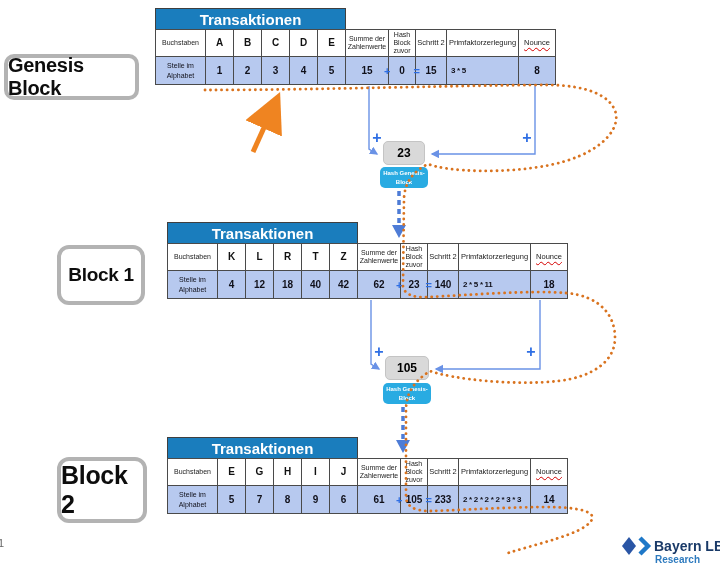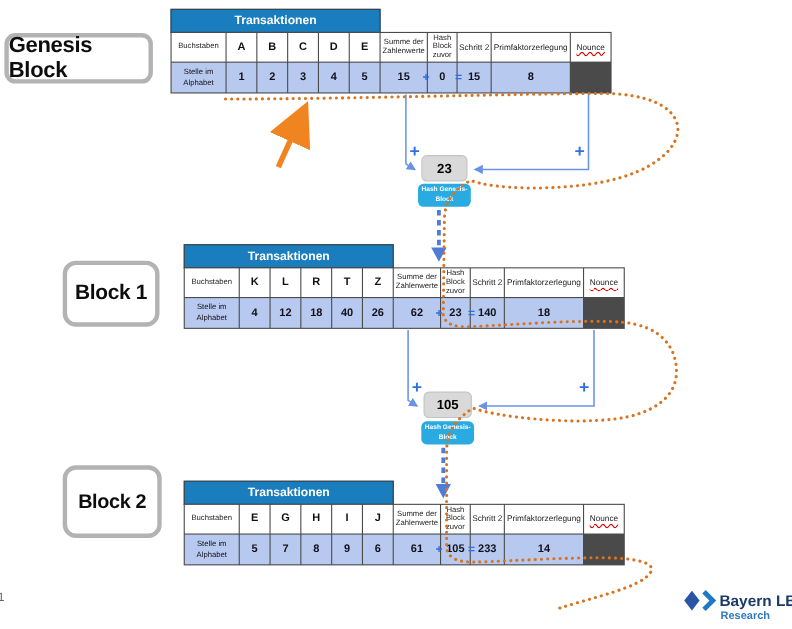--- a/index.html
+++ b/index.html
@@ -2,30 +2,30 @@
 <html><head>
 <meta charset="utf-8">
 <style>
   html,body{margin:0;padding:0;background:#fff;}
   .canvas{position:relative;width:720px;height:572px;background:#fff;overflow:hidden;
           font-family:"Liberation Sans",sans-serif;}
 
   
   .label-box{position:absolute;background:#fff;border:4px solid #b3b3b3;border-radius:12px;
              display:flex;align-items:center;justify-content:center;font-weight:bold;color:#0d0d0d;
-             z-index:3;letter-spacing:-0.3px;}
+             z-index:3;letter-spacing:-0.3px;margin-top:24px;}
   #lbl0{left:4px;top:30px;width:127px;height:38px;font-size:20px;border-radius:10px;}
-  #lbl1{left:57px;top:237px;width:80px;height:52px;font-size:19px;}
-  #lbl2{left:57px;top:423px;width:82px;height:58px;font-size:18px;}
+  #lbl1{left:57px;top:221px;width:80px;height:52px;font-size:19px;}
+  #lbl2{left:57px;top:433px;width:82px;height:58px;font-size:25px;}
 
   
   .btable{position:absolute;z-index:2;}
   .tblhead{position:absolute;left:0;top:0;width:191px;height:22px;background:#1a7dbd;border:1px solid #3f3f3f;
            box-sizing:border-box;display:flex;align-items:center;justify-content:center;
-           color:#fff;font-weight:bold;font-size:11px;}
+           color:#fff;font-weight:bold;font-size:15px;}
   .tblgrid{position:absolute;left:0;top:21px;display:grid;background:#4a4a4a;padding:1px;gap:1px;
            grid-template-columns:49px 27px 27px 27px 27px 27px 42px 26px 30px 71px 36px;
            grid-template-rows:26px 27px;}
   .hc{background:#fff;display:flex;align-items:center;justify-content:center;text-align:center;
       font-size:7.5px;color:#1c1c1c;line-height:1.15;}
   .hc.small{font-size:7px;}
   .hc.letter{font-size:10px;font-weight:600;color:#111;}
   .wavy-u{text-decoration:underline wavy #d40000 1px;text-underline-offset:2px;}
   .vc{background:#b7c9ef;display:flex;align-items:center;justify-content:center;text-align:center;
       font-size:10px;font-weight:600;color:#10101a;}
@@ -87,20 +87,21 @@
           <div class="vc">3</div>
           <div class="vc">4</div>
           <div class="vc">5</div>
           <div class="vc">15</div>
           <div class="vc hashprev">
             <span class="sym l">+</span>
             <span class="num">0</span>
             <span class="sym r">=</span>
           </div>
           <div class="vc">15</div>
+          <div class="vc prim">3 * 5</div>
           <div class="vc">8</div>
         </div>
       </div>
       <div class="btable" style="left: 167px; top: 222px;">
         <div class="tblhead">Transaktionen</div>
         <div class="tblgrid">
           <div class="hc small">Buchstaben</div>
           <div class="hc letter">K</div>
           <div class="hc letter">L</div>
           <div class="hc letter">R</div>
@@ -111,28 +112,29 @@
           <div class="hc">Schritt 2</div>
           <div class="hc">Primfaktorzerlegung</div>
           <div class="hc">
             <span class="wavy-u">Nounce</span>
           </div>
           <div class="vc stelle">Stelle im Alphabet</div>
           <div class="vc">4</div>
           <div class="vc">12</div>
           <div class="vc">18</div>
           <div class="vc">40</div>
-          <div class="vc">26</div>
+          <div class="vc">42</div>
           <div class="vc">62</div>
           <div class="vc hashprev">
             <span class="sym l">+</span>
             <span class="num">23</span>
             <span class="sym r">=</span>
           </div>
           <div class="vc">140</div>
+          <div class="vc prim">2 * 5 * 11</div>
           <div class="vc">18</div>
         </div>
       </div>
       <div class="btable" style="left: 167px; top: 437px;">
         <div class="tblhead">Transaktionen</div>
         <div class="tblgrid">
           <div class="hc small">Buchstaben</div>
           <div class="hc letter">E</div>
           <div class="hc letter">G</div>
           <div class="hc letter">H</div>
@@ -151,20 +153,21 @@
           <div class="vc">8</div>
           <div class="vc">9</div>
           <div class="vc">6</div>
           <div class="vc">61</div>
           <div class="vc hashprev">
             <span class="sym l">+</span>
             <span class="num">105</span>
             <span class="sym r">=</span>
           </div>
           <div class="vc">233</div>
+          <div class="vc prim">2 * 2 * 2 * 2 * 3 * 3</div>
           <div class="vc">14</div>
         </div>
       </div>
     </div>
 
   <div class="gray-box" id="hashres0">23</div>
   <div class="gray-box" id="hashres1">105</div>
 
   <div class="hash-btn" id="hashbtn0">
     <span>Hash Genesis-</span>

